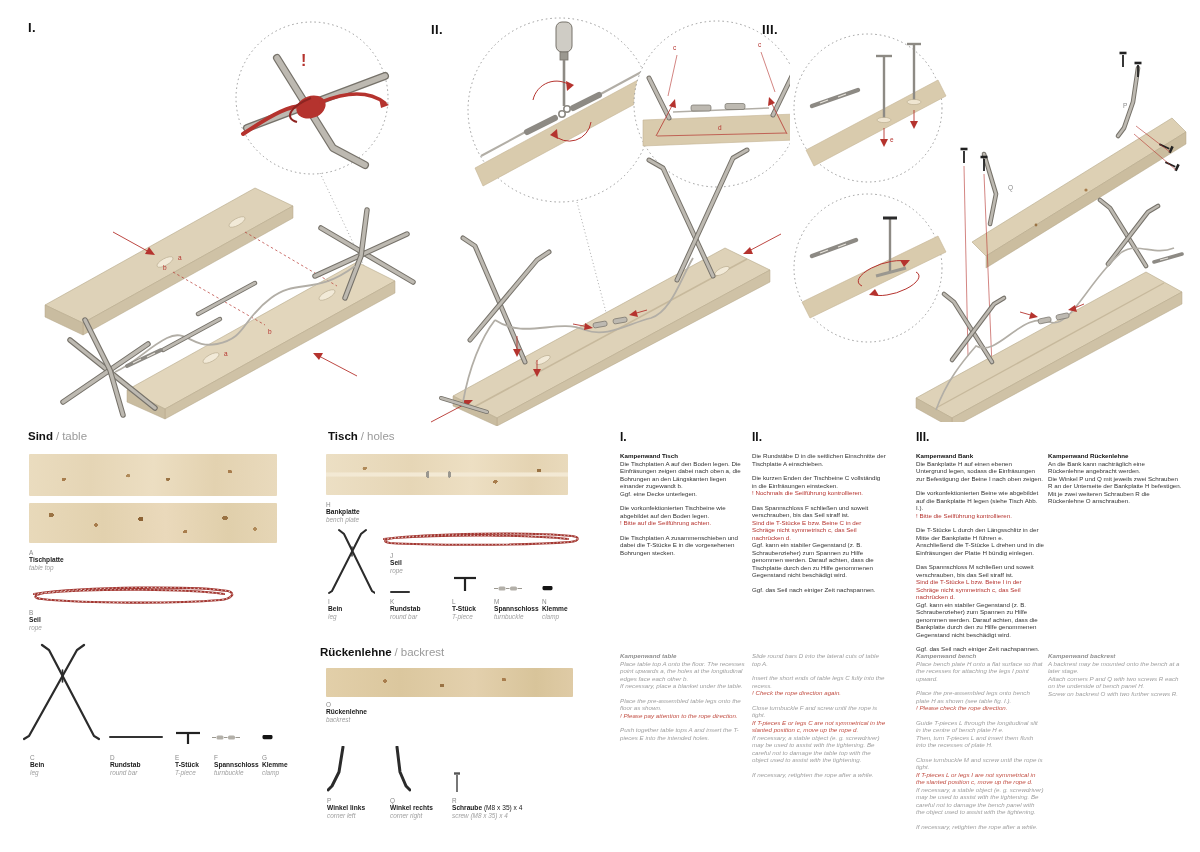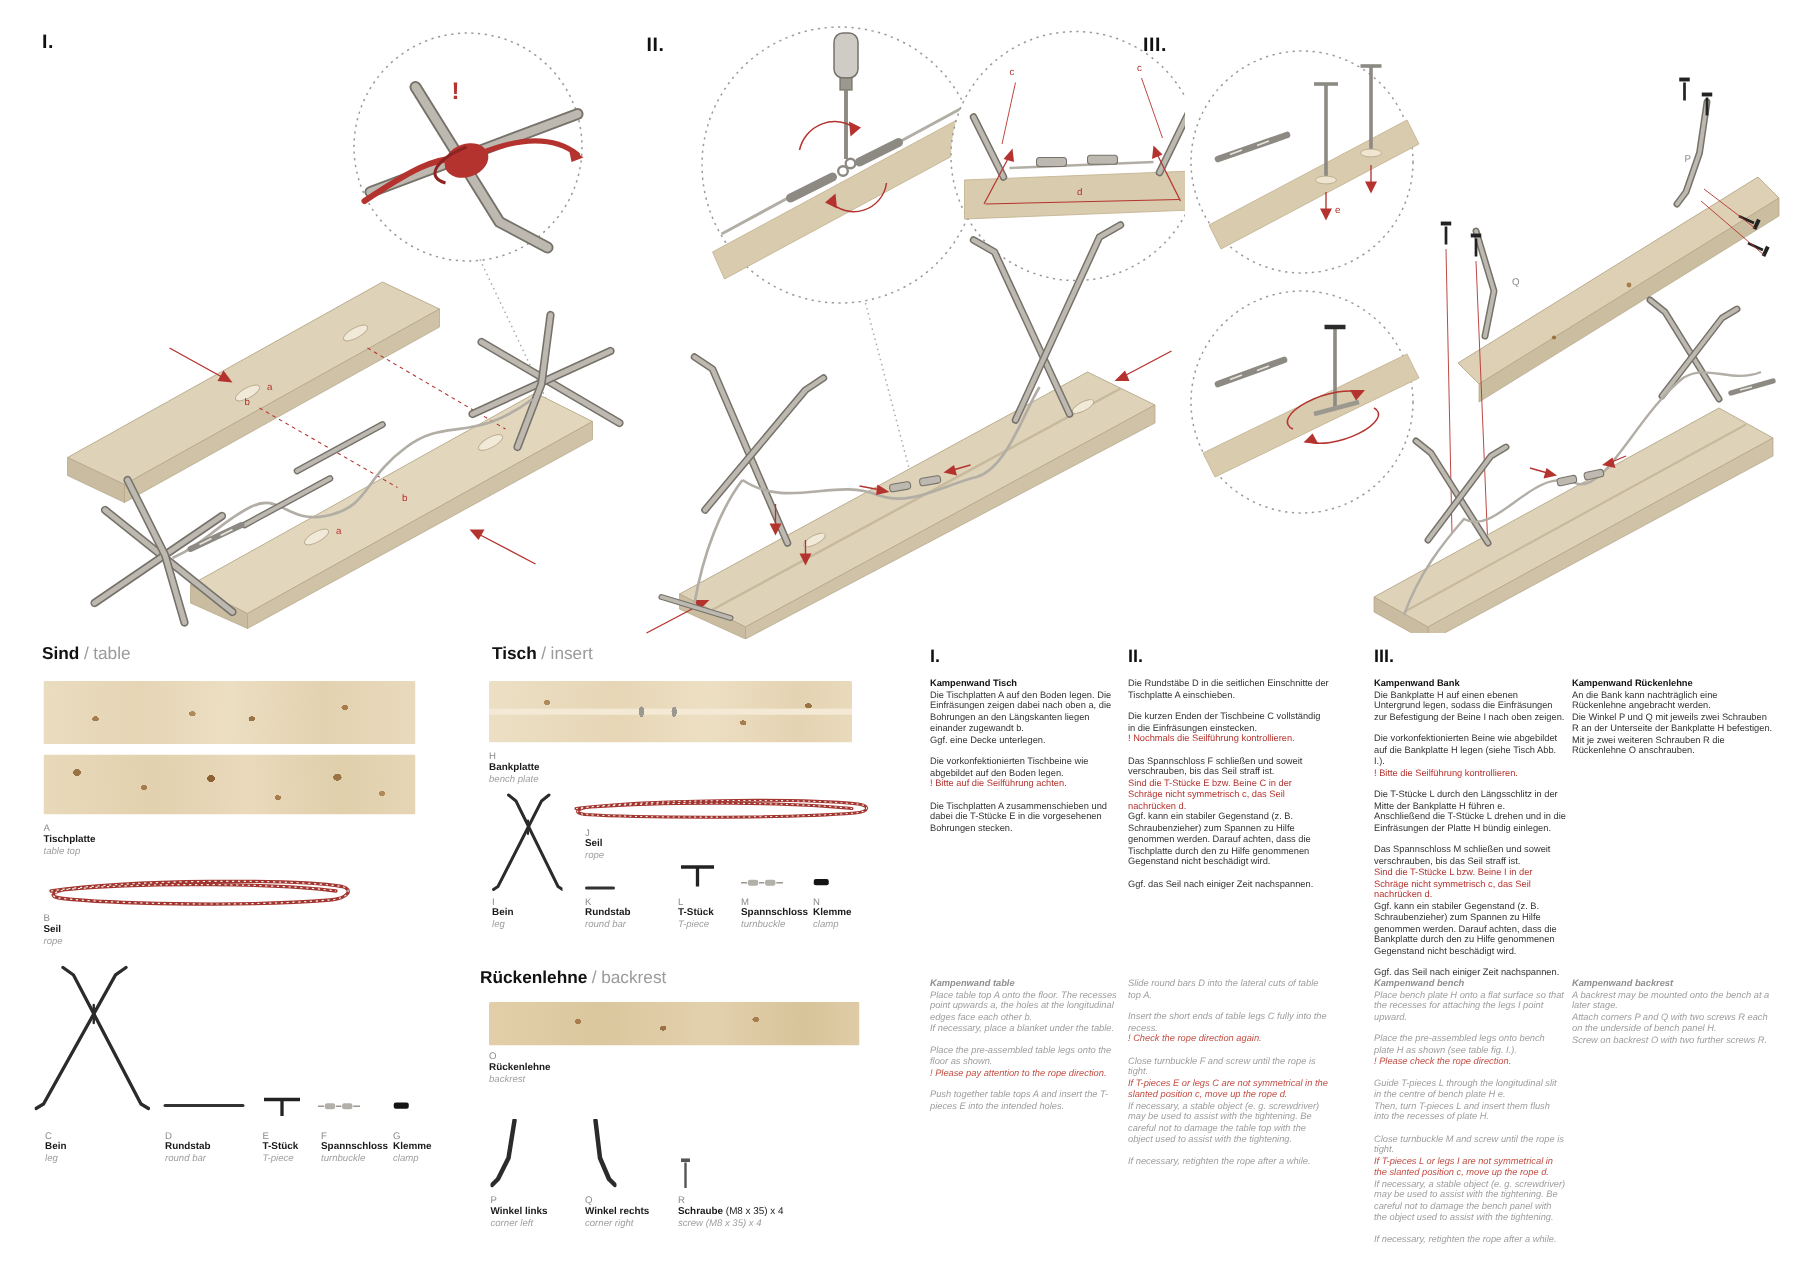--- a/index.html
+++ b/index.html
@@ -483,21 +483,21 @@
 <svg class="abs" style="left:262px;top:734px" width="12" height="7" viewBox="0 0 12 7">
   <rect x="0.5" y="1" width="10" height="4.2" rx="1.4" fill="#141414"></rect>
 </svg>
 <div class="plabel" style="left:262px;top:754px">
   <span class="pid">G</span>
   <span class="pname">Klemme</span>
   <span class="pen">clamp</span>
 </div>
 
 <div class="parts-head" style="left:328px;top:430px">
-  <span>Tisch</span><span class="sep">/</span><span class="en">insert</span>
+  <span>Tisch</span><span class="sep">/</span><span class="en">holes</span>
 </div>
 
 <div class="wood" id="plankH"></div>
 <div class="plabel" style="left:326px;top:501px">
   <span class="pid">H</span>
   <span class="pname">Bankplatte</span>
   <span class="pen">bench plate</span>
 </div>
 
 <svg class="abs" style="left:328px;top:528px" width="47" height="68" viewBox="0 0 47 68">

